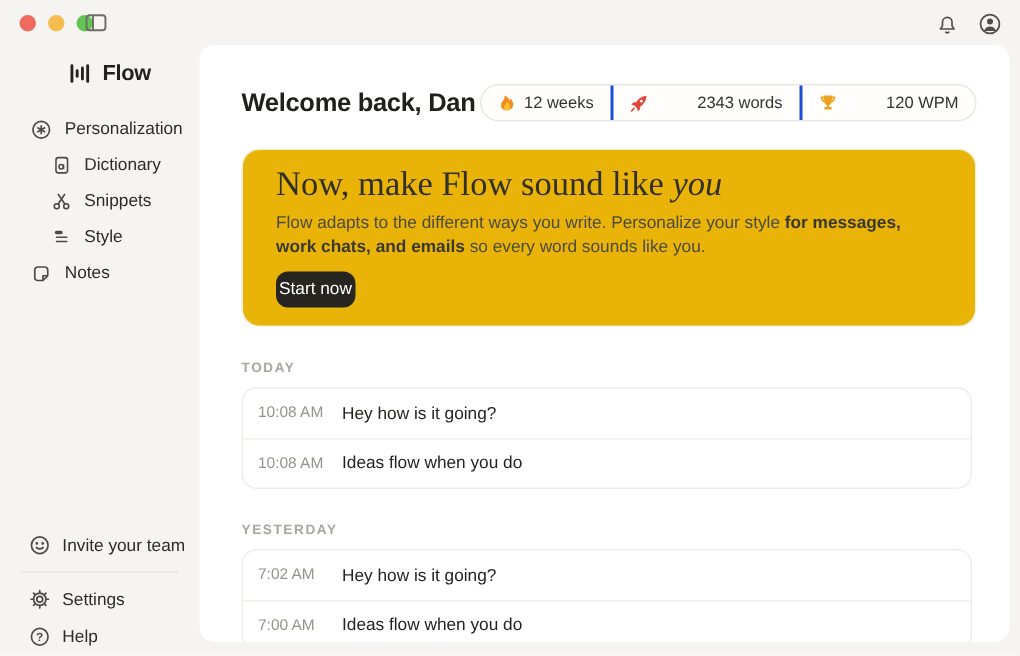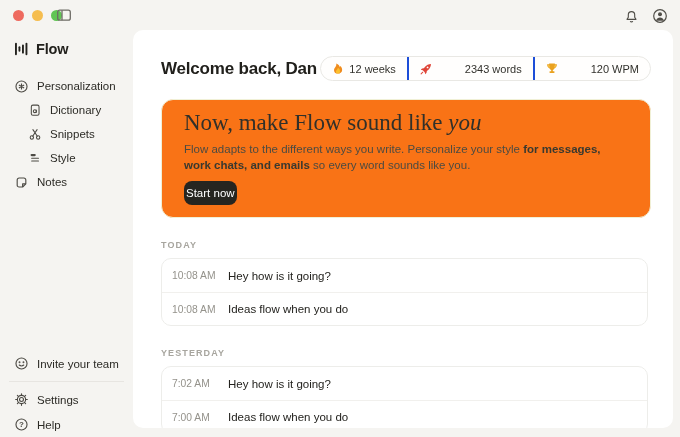--- a/index.html
+++ b/index.html
@@ -17,21 +17,21 @@
   .topbar { position:absolute; top:0; left:0; right:0; height:30px; }
   .traffic { position:absolute; top:10px; left:13px; display:flex; gap:8px; }
   .traffic span { width:11px; height:11px; border-radius:50%; display:block; }
   .tl-red { background:#ee6a5f; }
   .tl-yellow { background:#f5bd4f; }
   .tl-green { background:#61c554; }
   .panel-toggle { position:absolute; left:56px; top:7px; cursor:pointer; }
   .topbar-right { position:absolute; right:12px; top:8px; display:flex; gap:13px; align-items:center; }
 
   
-  .sidebar { position:absolute; left:0; top:30px; width:133px; bottom:0; display:flex; flex-direction:column; }
+  .sidebar { position:absolute; left:0; top:30px; width:133px; bottom:0; display:flex; flex-direction:column;align-items:center; }
   .logo { display:flex; align-items:center; gap:6px; margin:9px 0 0 14px; height:20px; }
   .logo-text { font-size:14.5px; font-weight:700; letter-spacing:-0.2px; color:#22211d; }
   .nav { margin-top:15px; display:flex; flex-direction:column; }
   .nav-item {
     height:24px; margin:0 5px; padding-left:9px; border-radius:7px;
     display:flex; align-items:center; gap:8px;
     font-size:11.5px; font-weight:500; color:#2c2b26; cursor:pointer;
   }
   .nav-item.active { background:#e9e7e3; }
   .nav-item.indent { padding-left:23px; }
@@ -50,21 +50,21 @@
     display:flex; align-items:center; height:25px;
     border:1px solid #e9e8e4; background:#fffefd; border-radius:999px;
     font-size:11px; font-weight:500; color:#33322d;
   }
   .badge { display:flex; align-items:center; gap:5px; padding:0 11px; height:100%; }
   .badge + .badge { border-left:2px solid #1d4ed8;gap:33px; }
 
   
   .banner {
     margin:18px 22px 0 28px; padding:10px 22px 12px;
-    background:#f97316; border:1px solid #f0f0d6; border-radius:12px;
+    background:#eab308; border:1px solid #f0f0d6; border-radius:12px;
   }
   .banner-title { font-family:"Liberation Serif", serif; font-size:23px; line-height:26px; font-weight:500; color:#31302a; }
   .banner-title em { font-style:italic; }
   .banner-body { margin-top:6px; font-size:11.5px; line-height:15.5px; color:#4c4b42; max-width:470px; }
   .banner-body b { font-weight:700; color:#3a392f; }
   .cta-btn {
     margin-top:8px; display:inline-block; border:none; cursor:pointer;
     background:#262520; color:#ffffff; border-radius:8px;
     padding:6px 2px; font-size:11.5px; font-weight:500; font-family:inherit;
   }

